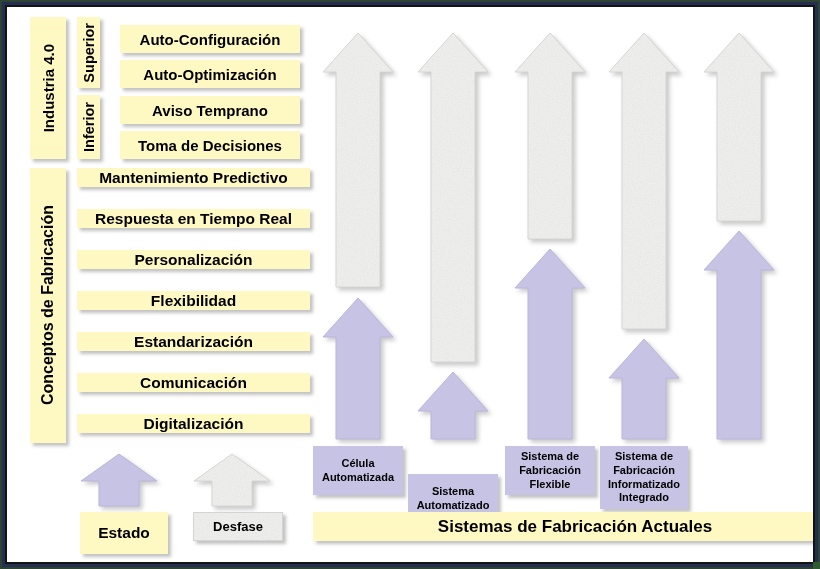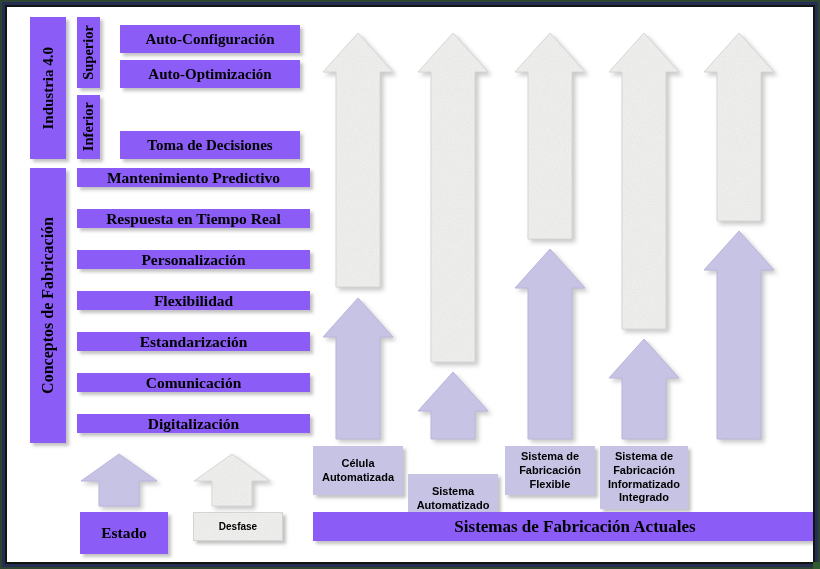--- a/index.html
+++ b/index.html
@@ -8,23 +8,23 @@
     font-family:"Liberation Sans",sans-serif;font-weight:bold;color:#000;
     overflow:hidden;
   }
   
   .f-outer{position:absolute;inset:0;border:2px solid #2c4430;pointer-events:none;z-index:50;}
   .f-mid{position:absolute;inset:2px;border:3px solid #252e52;pointer-events:none;z-index:50;}
   .f-in{position:absolute;inset:5px;border:2px solid #10160f;pointer-events:none;z-index:50;}
   .corner-accent{position:absolute;right:0;bottom:0;width:7px;height:7px;background:#2e5c2e;z-index:51;pointer-events:none;}
 
   .bar{
-    position:absolute;background:#8b5cf6;
+    position:absolute;background:#fef9c3;
     box-shadow:3px 3px 3px rgba(138,138,138,.5);
-    display:flex;align-items:center;justify-content:center;text-align:right;font-family:Liberation Serif, serif;
+    display:flex;align-items:center;justify-content:center;text-align:right;
   }
   .vtext{writing-mode:vertical-rl;transform:rotate(180deg);white-space:nowrap;}
 
   .industria-bar{left:30px;top:17px;width:36px;height:142px;font-size:15px;}
   .superior-bar{left:77px;top:17px;width:23px;height:71px;font-size:14.5px;}
   .inferior-bar{left:77px;top:95px;width:23px;height:64px;font-size:14.5px;}
   .conceptos-bar{left:30px;top:168px;width:36px;height:275px;font-size:16px;}
 
   .hbar{font-size:15px;line-height:1;}
   .hbar-top{left:120px;width:180px;height:28px;}
@@ -41,21 +41,21 @@
   .sys-3{left:505px;width:90px;}
   .sys-4{left:600px;width:88px;}
   .sys-5{left:693px;width:92px;}
 
   .footer-bar{left:313px;top:512px;width:524px;height:29px;font-size:17px;}
   .estado-label{left:80px;top:512px;width:88px;height:42px;font-size:15.5px;}
   .desfase-label{
     position:absolute;left:193px;top:512px;width:90px;height:29px;
     box-shadow:3px 3px 3px rgba(138,138,138,.5);
     display:flex;align-items:center;justify-content:center;
-    font-size:10px;border:1px solid #d4d4d2;box-sizing:border-box;background:#f3f3f1;
+    font-size:13px;border:1px solid #d4d4d2;box-sizing:border-box;background:#f3f3f1;
   }
   .desfase-label svg{position:absolute;inset:0;width:100%;height:100%;}
   .desfase-label span{position:relative;z-index:2;}
 
   .arrow-svg{position:absolute;overflow:visible;filter:drop-shadow(3px 3px 2px rgba(135,135,135,.45));}
   .defs-holder{position:absolute;width:0;height:0;overflow:hidden;}
 </style>
 </head>
 <body>
 
@@ -78,20 +78,21 @@
   </div>
   <div class="bar inferior-bar">
     <span class="vtext">Inferior</span>
   </div>
   <div class="bar conceptos-bar">
     <span class="vtext">Conceptos de Fabricación</span>
   </div>
 
   <div class="bar hbar hbar-top" style="top:25px">Auto-Configuración</div>
   <div class="bar hbar hbar-top" style="top:60px">Auto-Optimización</div>
+  <div class="bar hbar hbar-top" style="top:96px">Aviso Temprano</div>
   <div class="bar hbar hbar-top" style="top:131px">Toma de Decisiones</div>
 
   <div class="bar hbar hbar-bot" style="top:168px">Mantenimiento Predictivo</div>
   <div class="bar hbar hbar-bot" style="top:209px">Respuesta en Tiempo Real</div>
   <div class="bar hbar hbar-bot" style="top:250px">Personalización</div>
   <div class="bar hbar hbar-bot" style="top:291px">Flexibilidad</div>
   <div class="bar hbar hbar-bot" style="top:332px">Estandarización</div>
   <div class="bar hbar hbar-bot" style="top:373px">Comunicación</div>
   <div class="bar hbar hbar-bot" style="top:414px">Digitalización</div>
 

